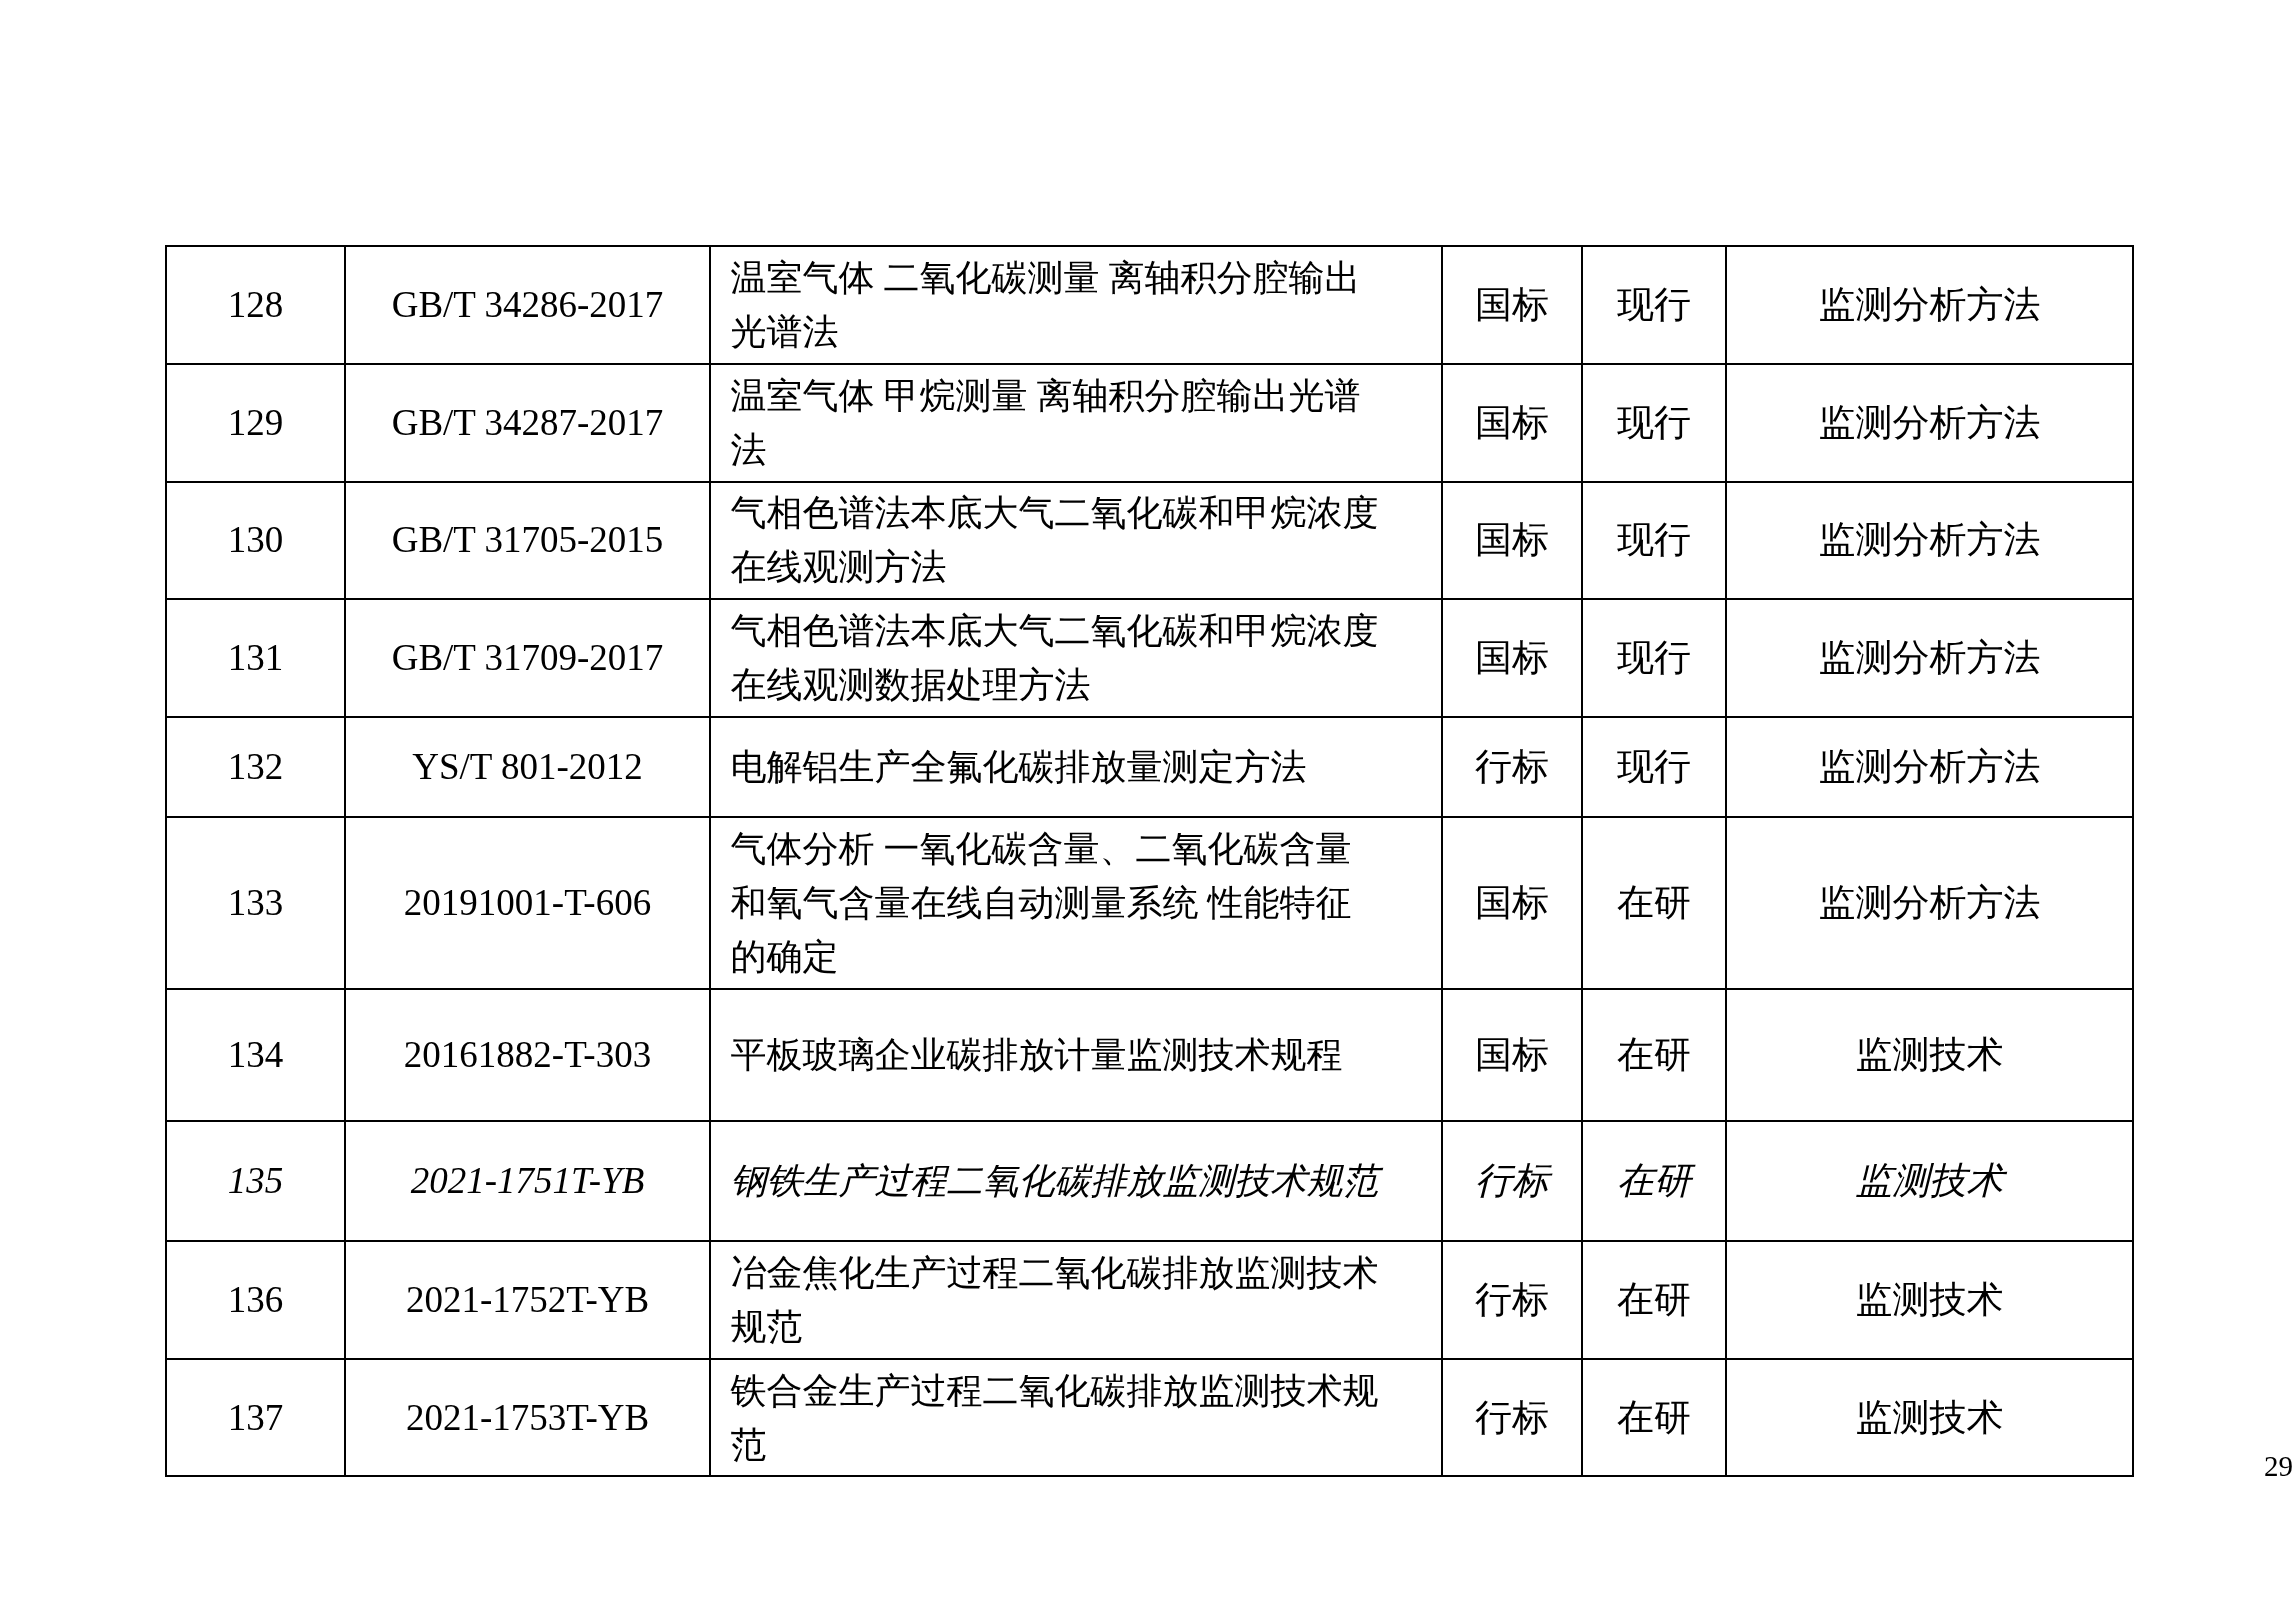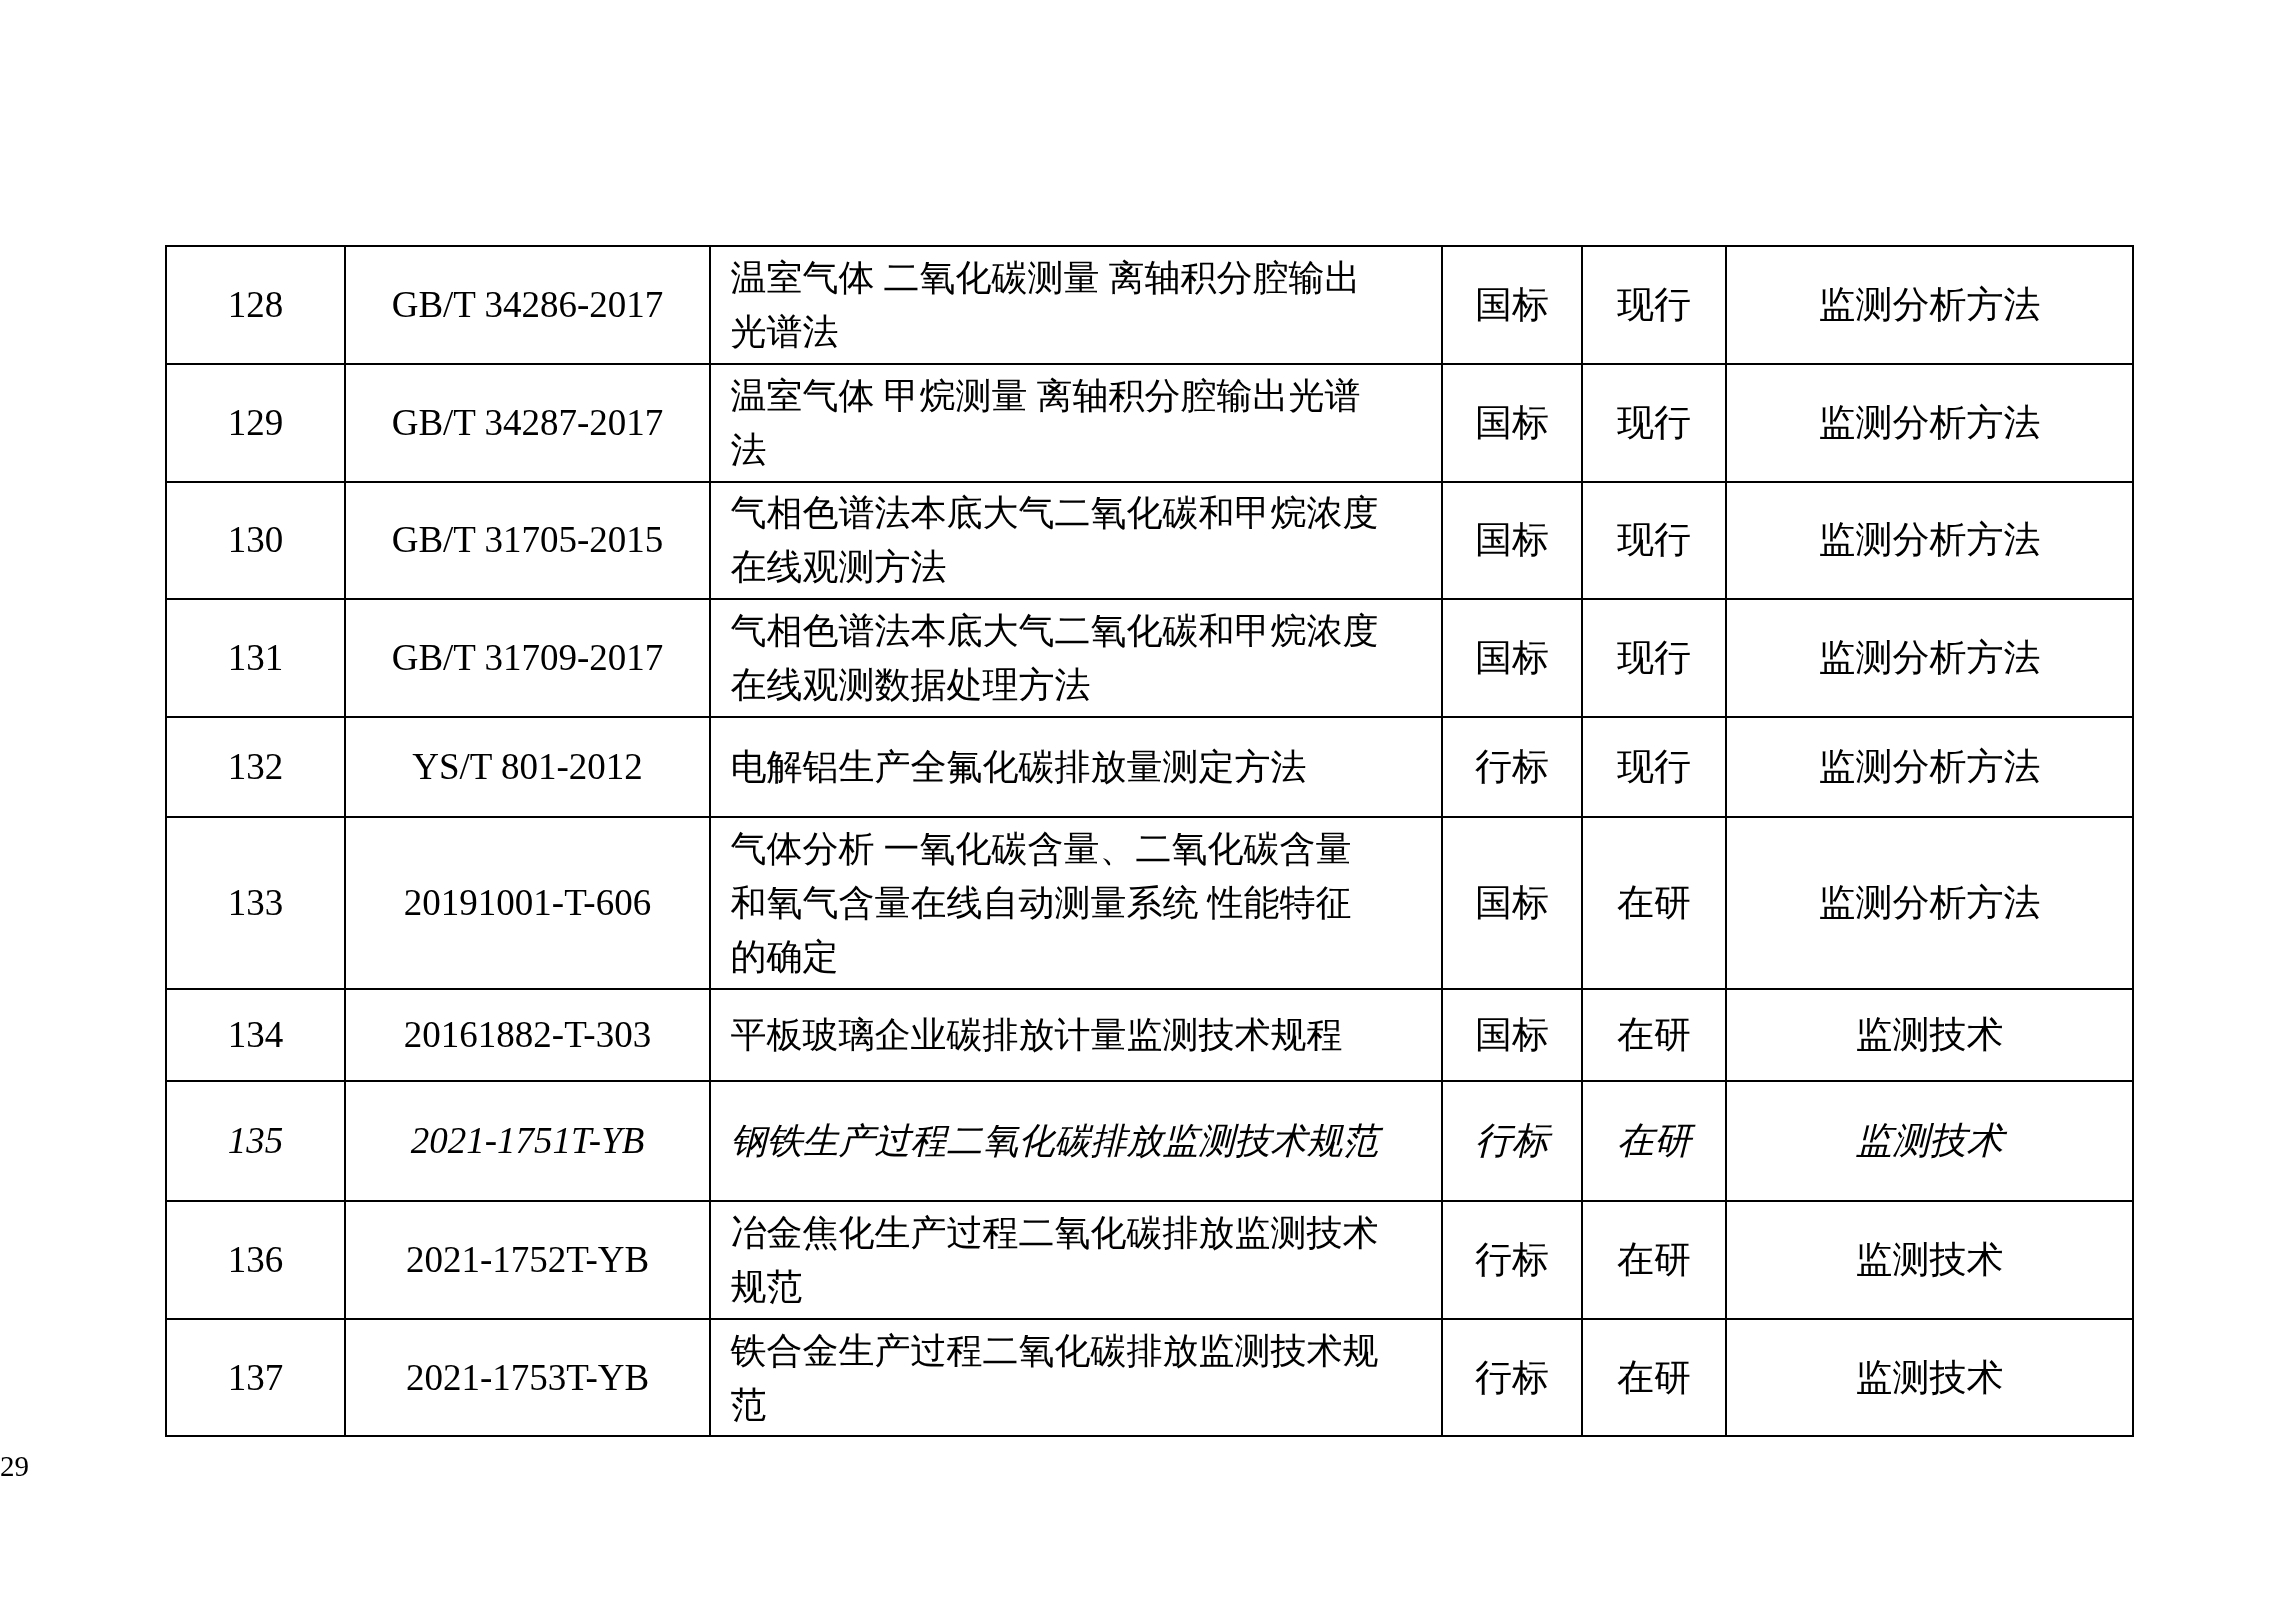--- a/index.html
+++ b/index.html
@@ -40,21 +40,21 @@
     font-size: 36px;
     line-height: 1.5;
     padding: 3.9px 54px 3.9px 19.6px;
     word-break: break-all;
   }
   .page-number {
     position: absolute;
     left: 0;
     right: 0;
     top: 1449px;
-    text-align: left;
+    text-align: right;
     font-size: 29px;
     line-height: 1.2;
   }
 </style>
 </head>
 <body>
 
 <table class="standards-table">
   <colgroup>
     <col style="width:179px">
@@ -106,21 +106,21 @@
         <td class="center-cell">监测分析方法</td>
       </tr>
       <tr style="height: 156px;">
         <td class="center-cell">133</td>
         <td class="center-cell">20191001-T-606</td>
         <td class="name-cell">气体分析 一氧化碳含量、二氧化碳含量和氧气含量在线自动测量系统 性能特征的确定</td>
         <td class="center-cell">国标</td>
         <td class="center-cell">在研</td>
         <td class="center-cell">监测分析方法</td>
       </tr>
-      <tr style="height: 92px;">
+      <tr style="height: 132px;">
         <td class="center-cell">134</td>
         <td class="center-cell">20161882-T-303</td>
         <td class="name-cell">平板玻璃企业碳排放计量监测技术规程</td>
         <td class="center-cell">国标</td>
         <td class="center-cell">在研</td>
         <td class="center-cell">监测技术</td>
       </tr>
       <tr style="height: 120px; font-style: italic;">
         <td class="center-cell">135</td>
         <td class="center-cell">2021-1751T-YB</td>

